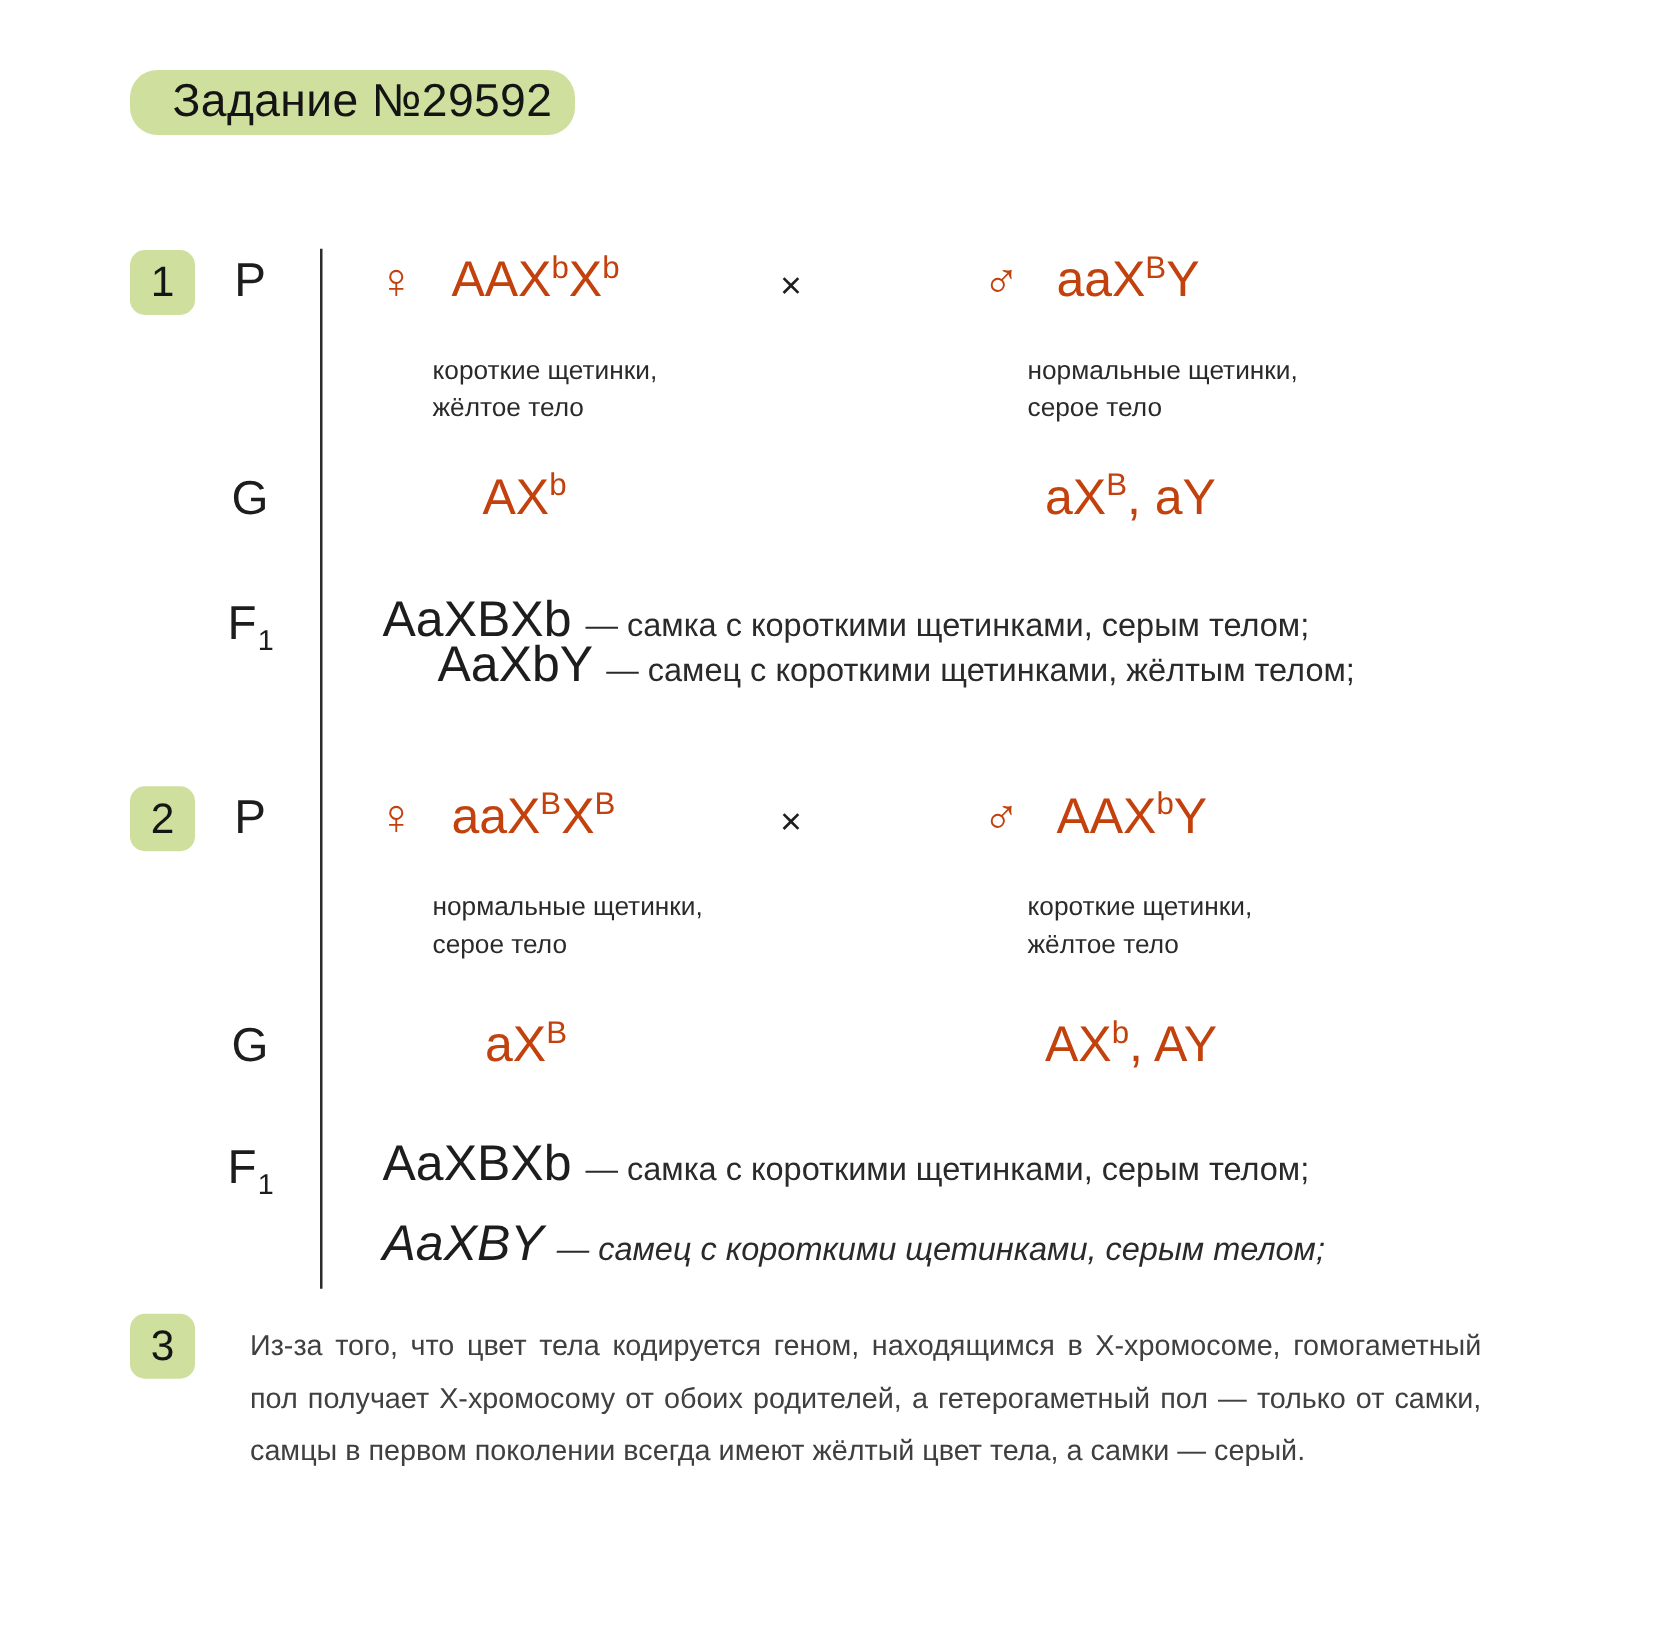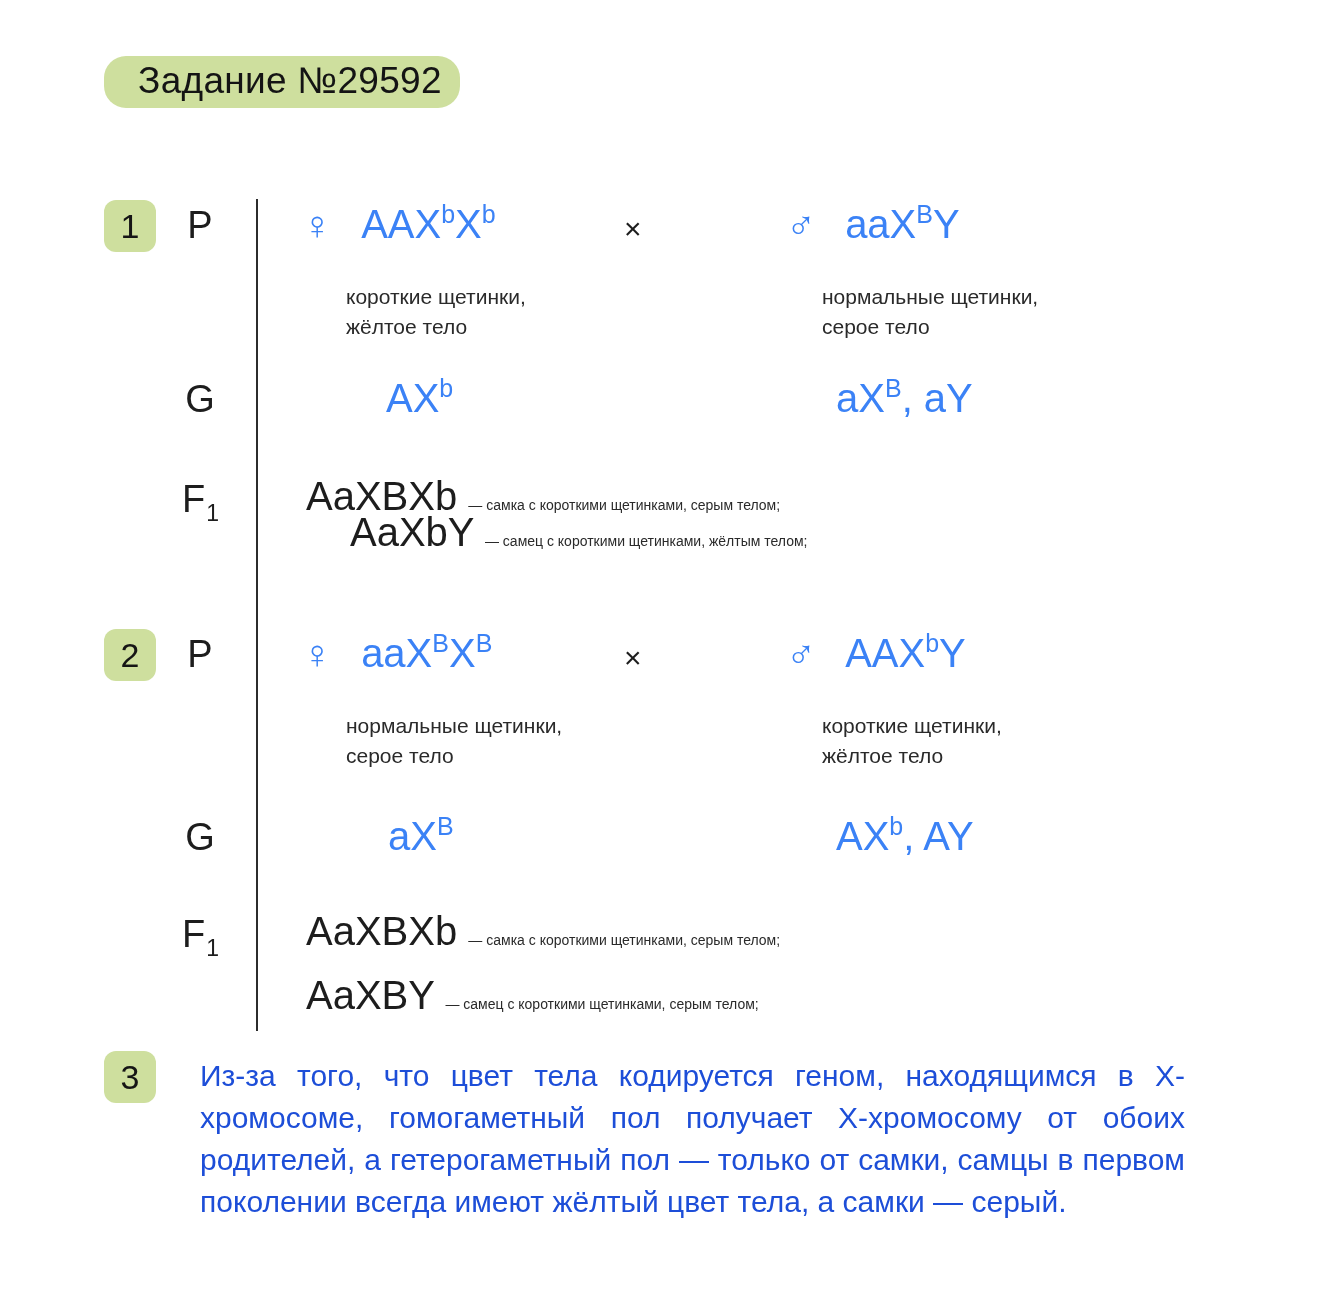--- a/index.html
+++ b/index.html
@@ -85,21 +85,21 @@
     position: relative;
     top: 9px;
     left: 1px;
   }
 
   
   .geno {
     position: absolute;
     font-size: 40px;
     line-height: 1;
-    color: #3b82f6;
+    color: #c2410c;
     white-space: nowrap;
   }
   .geno .sup {
     font-size: 25px;
     vertical-align: baseline;
     position: relative;
     top: -15px;
   }
   .sex {
     font-size: 40px;
@@ -121,33 +121,33 @@
     margin-left: 40px;
   }
   .f-line {
     position: absolute;
     font-size: 40px;
     line-height: 1;
     color: #1d1d1d;
     white-space: nowrap;
   }
   .f-line .desc {
-    font-size: 14px;
+    font-size: 26px;
     color: #2a2a2a;
   }
 
   
   .conclusion {
     position: absolute;
     left: 200px;
     top: 1055px;
     width: 985px;
-    font-size: 30px;
+    font-size: 23px;
     line-height: 42px;
-    color: #1d4ed8;
+    color: #404040;
     text-align: justify;
     text-justify: inter-word;
   }
 </style>
 </head>
 <body>
 
 <div class="header">
   <span class="task-badge">Задание №29592</span>
 </div>
@@ -236,18 +236,18 @@
 
 <div class="row-label" style="left:170px; top:915px;">
   <span>F</span><span class="sub">1</span>
 </div>
 
 <div class="f-line" style="left:306px; top:911px;">
   <span>AaX</span><span class="sup">B</span><span>X</span><span class="sup">b</span>
   <span class="desc">— самка с короткими щетинками, серым телом;</span>
 </div>
 
-<div class="f-line" style="left:306px; top:975px;">
+<div class="f-line" style="left:306px; top:975px;font-style:italic;">
   <span>AaX</span><span class="sup">B</span><span>Y</span>
   <span class="desc">— самец с короткими щетинками, серым телом;</span>
 </div>
 
 <div class="conclusion">Из-за того, что цвет тела кодируется геном, находящимся в Х-хромосоме, гомогаметный пол получает Х-хромосому от обоих родителей, а гетерогаметный пол — только от самки, самцы в первом поколении всегда имеют жёлтый цвет тела, а самки — серый.</div>
 
 </body></html>

